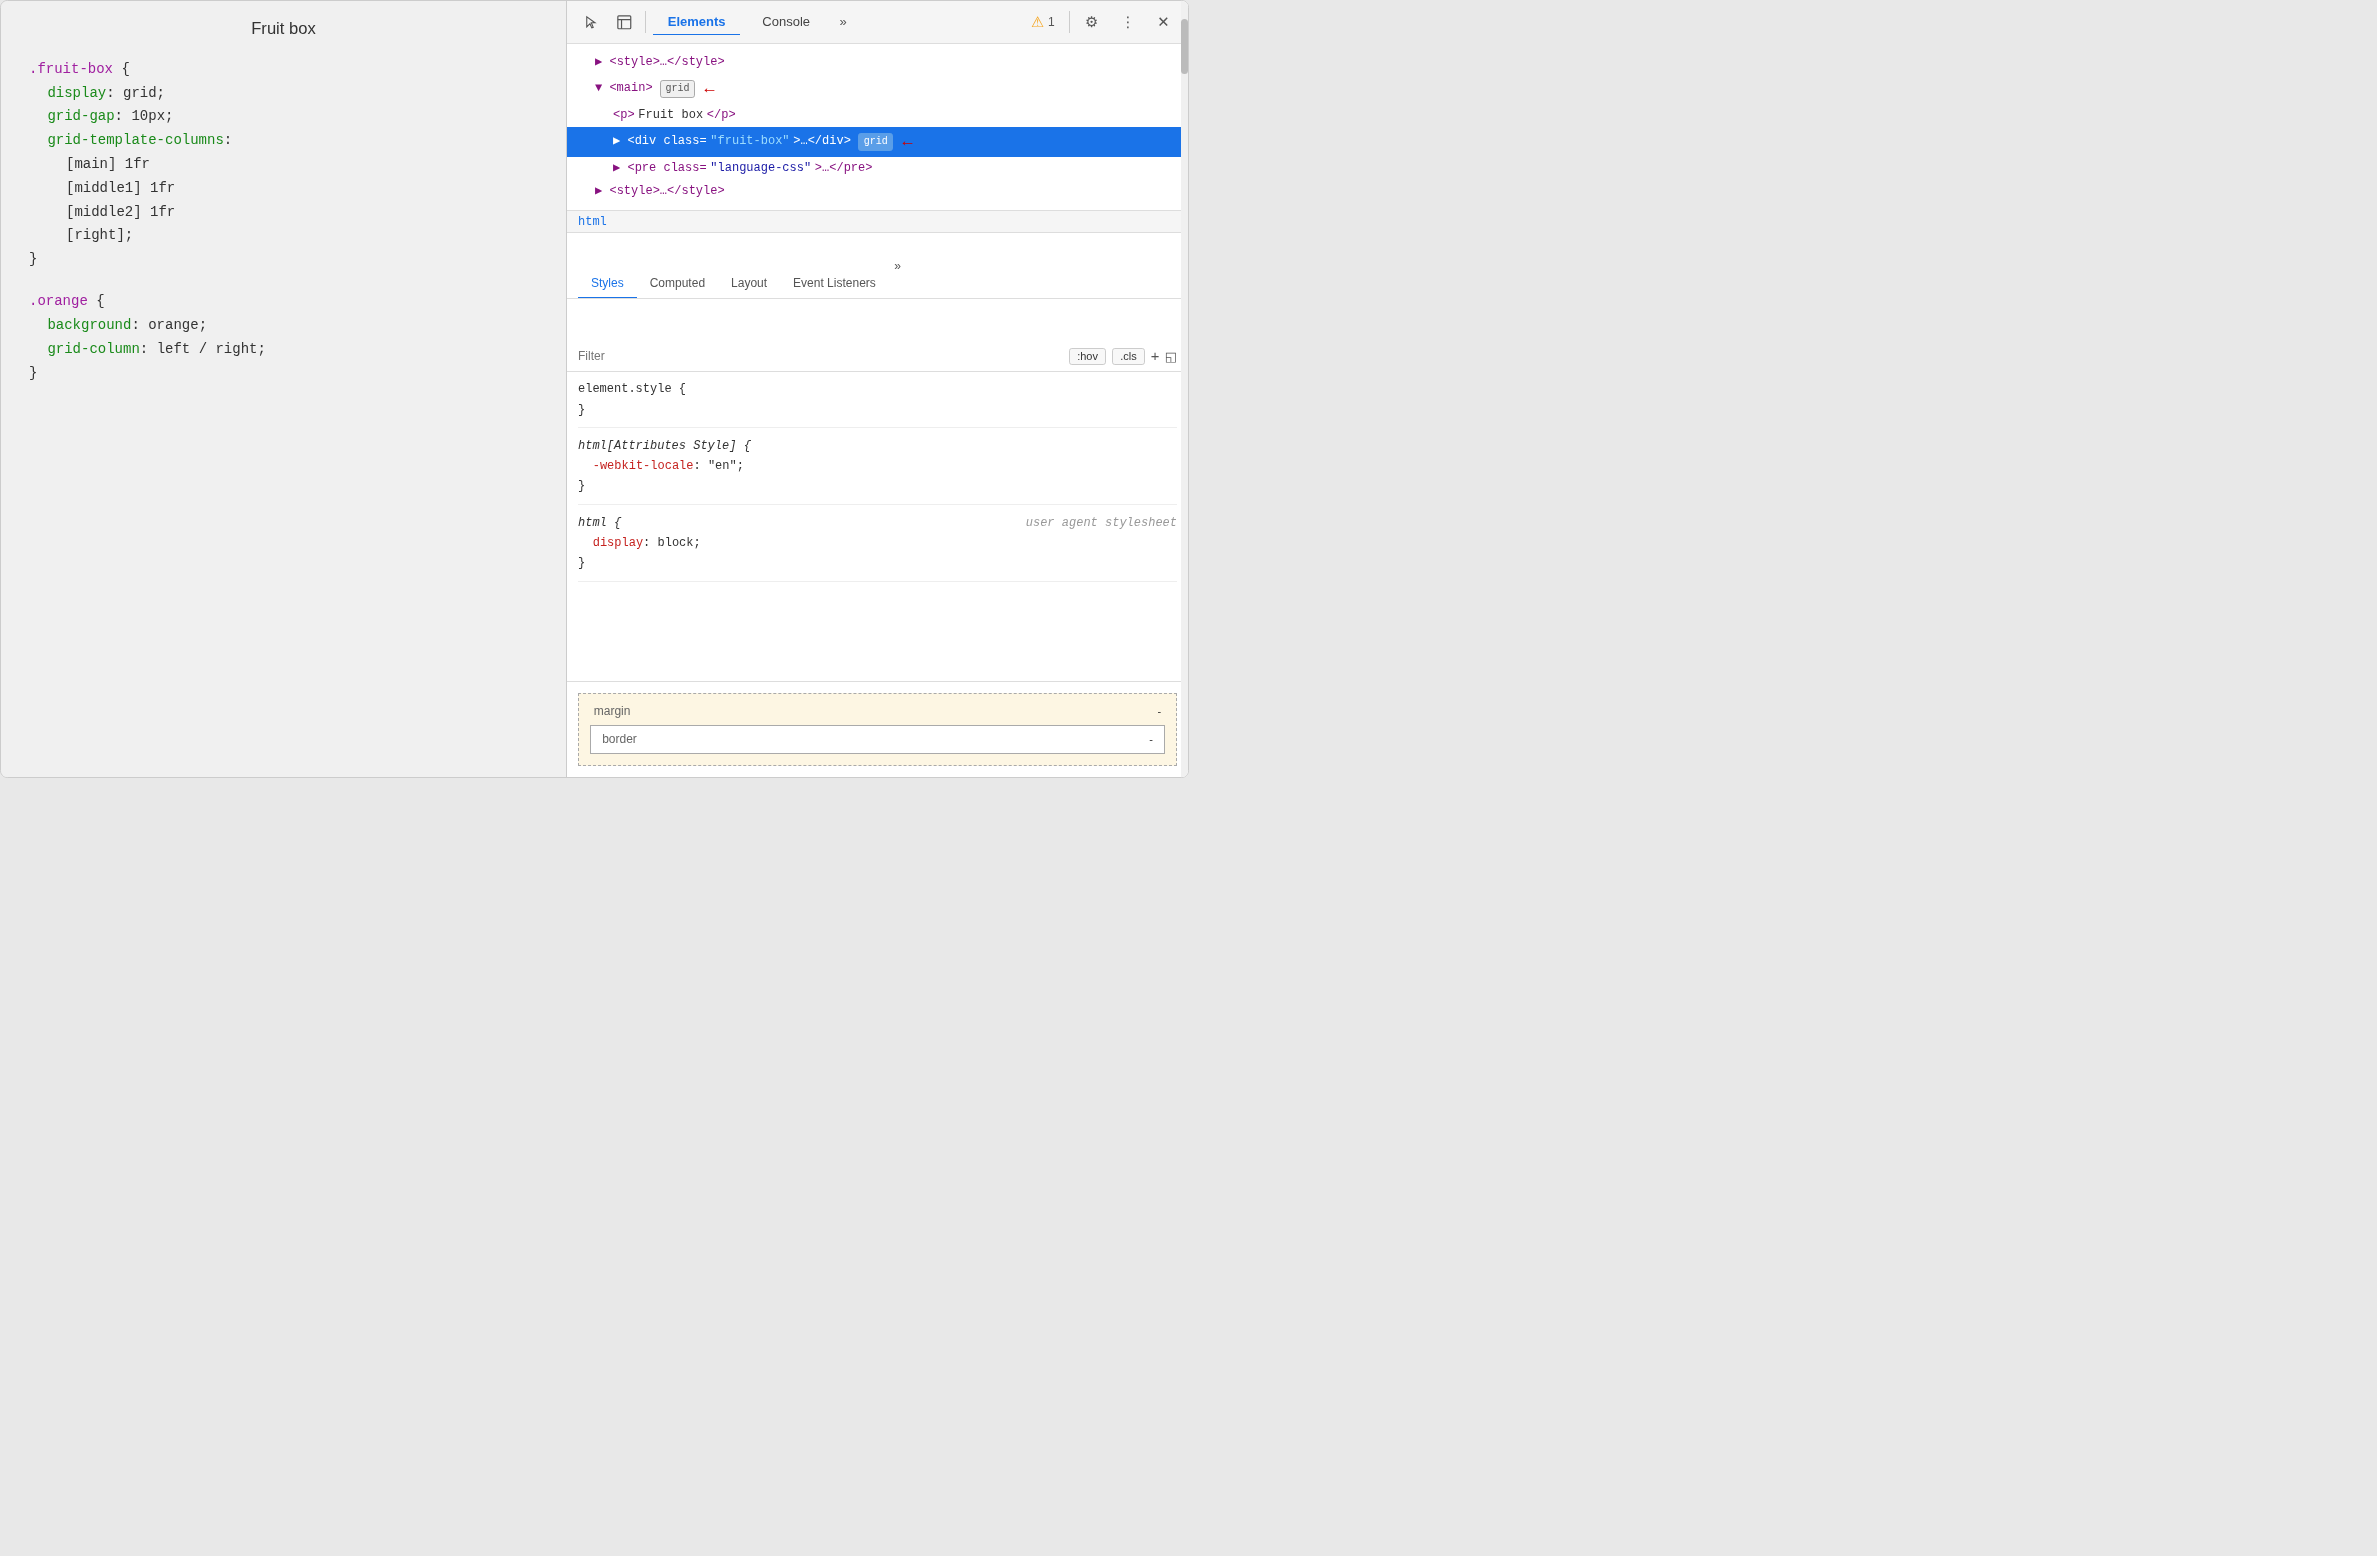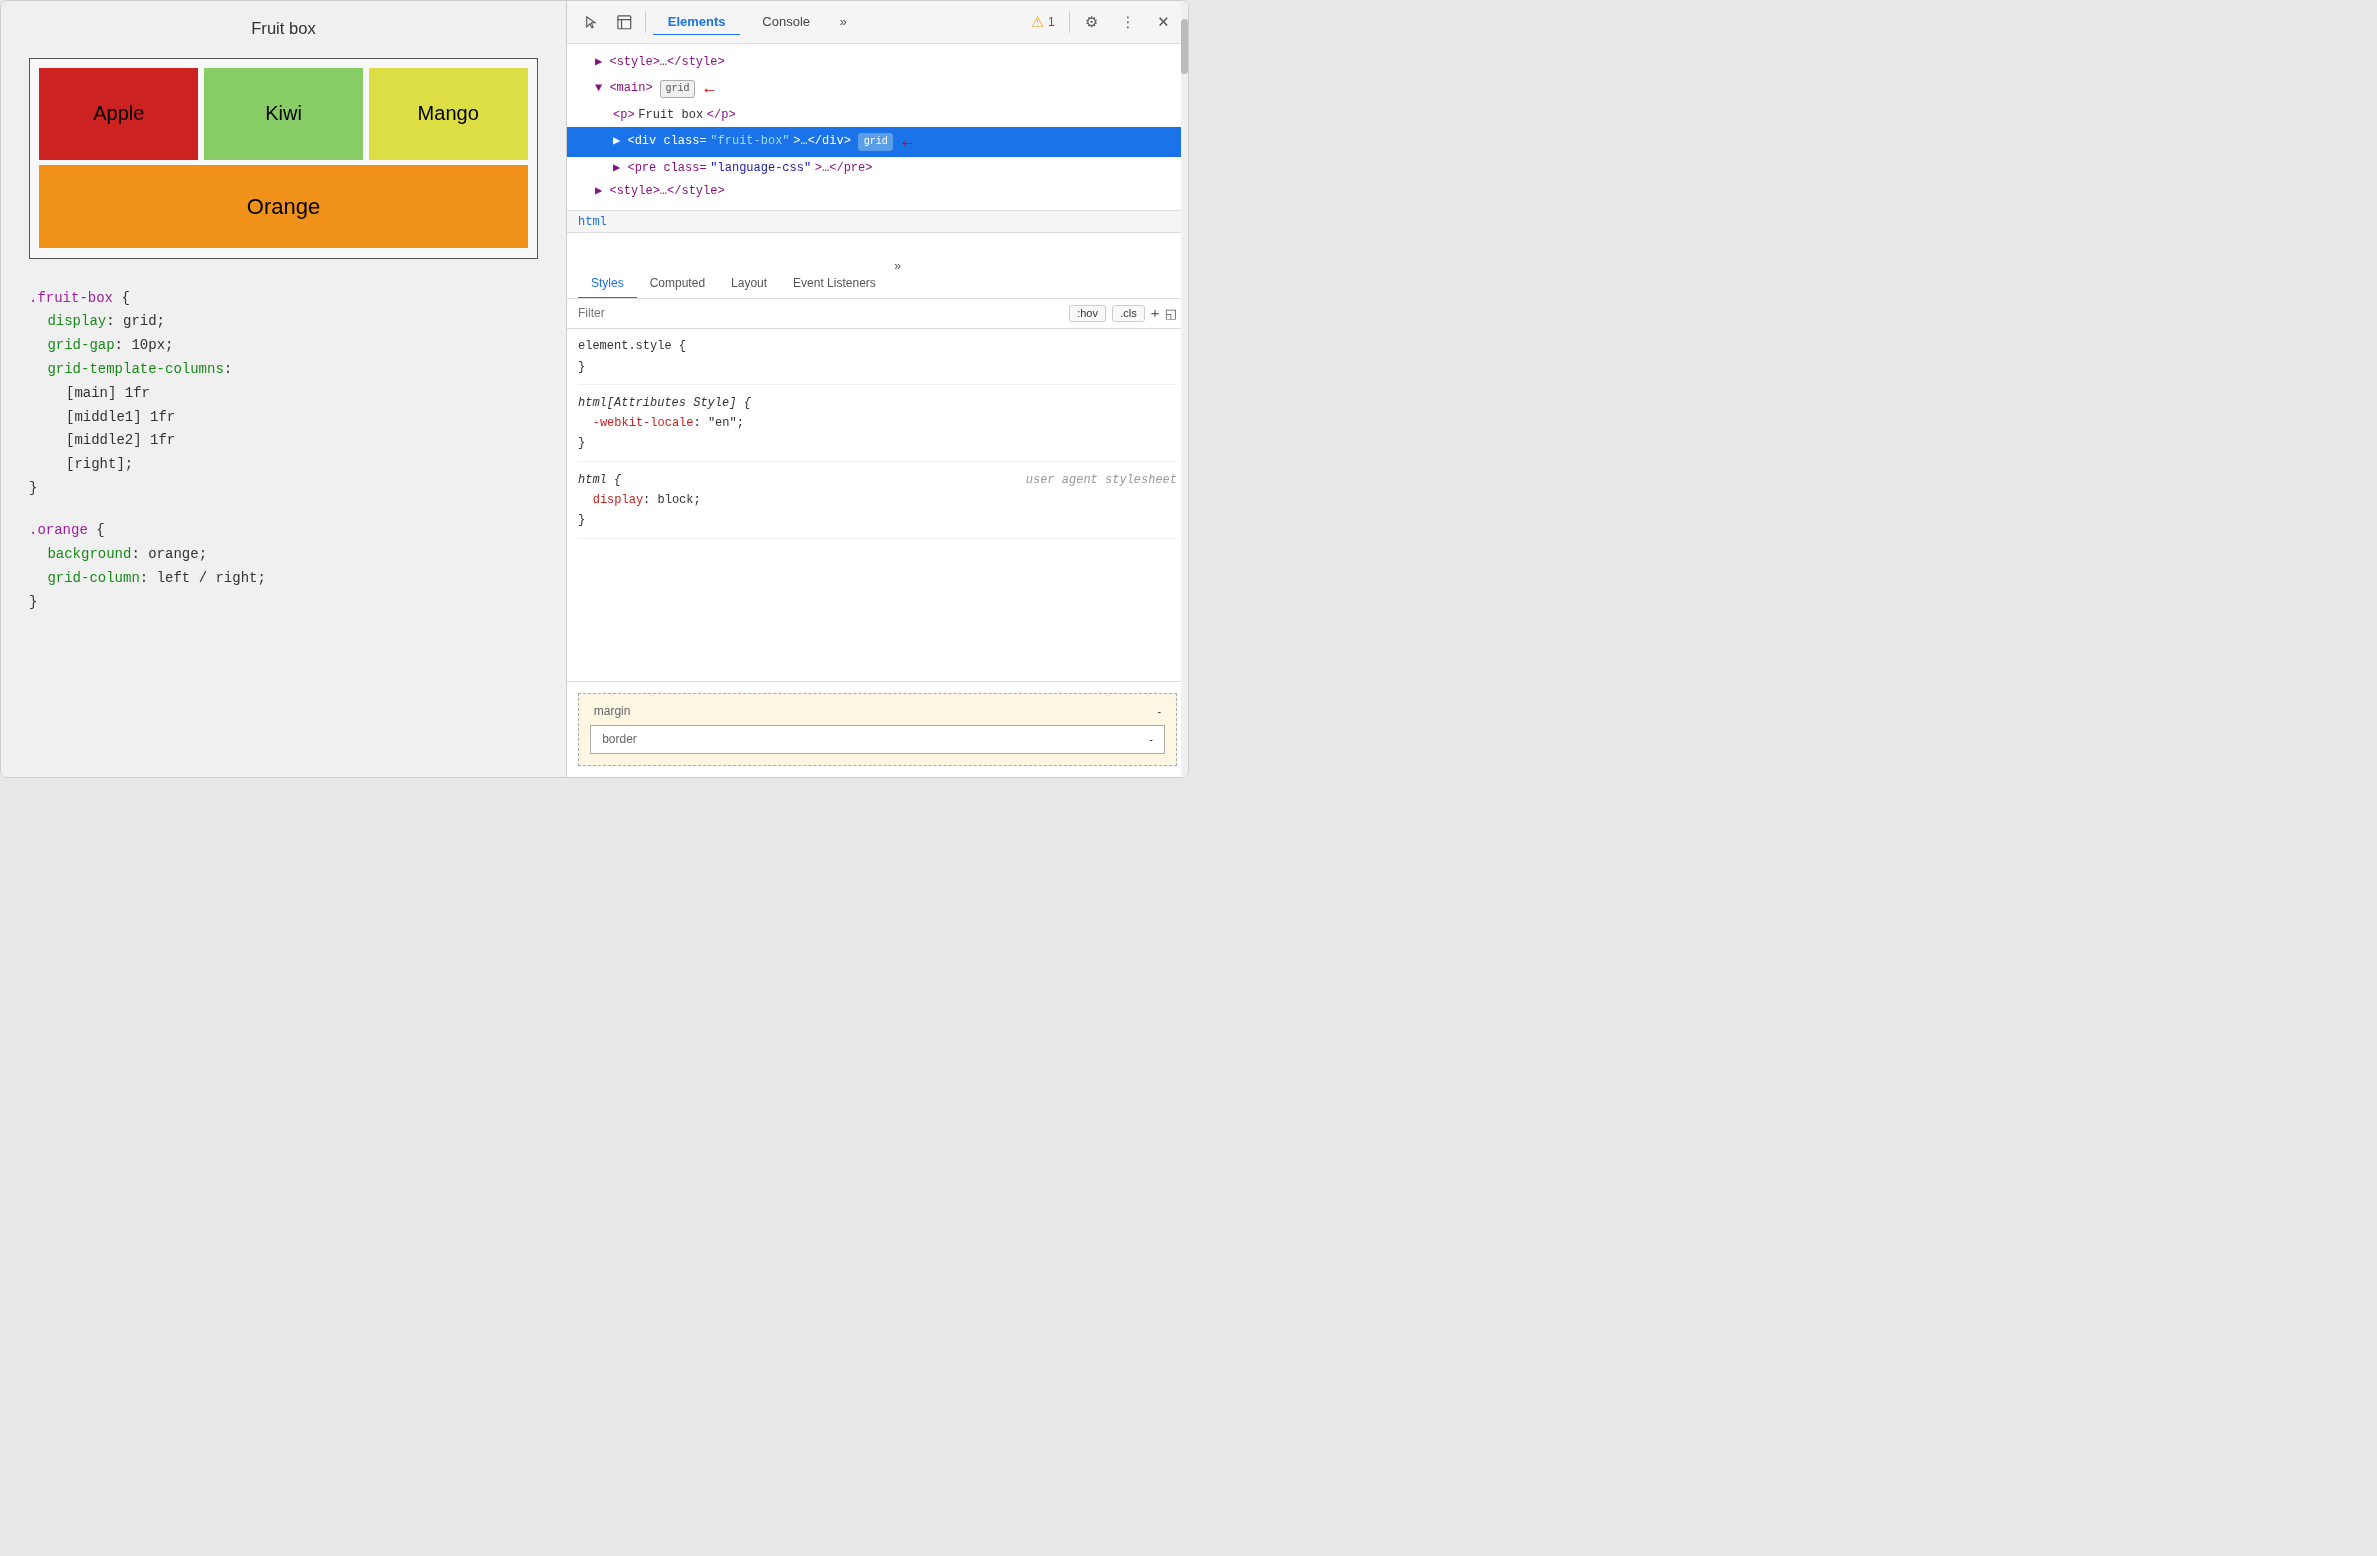--- a/index.html
+++ b/index.html
@@ -264,20 +264,21 @@
       cursor: pointer;
     }
 
     
     .filter-bar {
       display: flex;
       align-items: center;
       padding: 5.5px 11px;
       border-bottom: 0.9px solid #ddd;
       gap: 23px;
+      margin-top: 43px;
     }
 
     .filter-input {
       flex: 1;
       border: none;
       outline: none;
       font-size: 12px;
       color: #333;
       background: transparent;
     }
@@ -386,34 +387,20 @@
       position: absolute;
       top: 18.4px;
     }
   </style>
 </head>
 <body>
 
 <div class="left-panel">
   <div class="panel-title">Fruit box</div>
 
-  <div class="fruit-box-container">
-    <div class="fruit-item fruit-apple">
-      <span>Apple</span>
-    </div>
-    <div class="fruit-item fruit-kiwi">
-      <span>Kiwi</span>
-    </div>
-    <div class="fruit-item fruit-mango">
-      <span>Mango</span>
-    </div>
-    <div class="fruit-item fruit-orange">
-      <span>Orange</span>
-    </div>
-  </div>
 
   <div class="code-block">
     <div class="code-section">
       <div><span class="selector">.fruit-box</span> <span class="punctuation">{</span></div>
       <div style="padding-left:18.4px"><span class="property">display</span>: <span class="value">grid;</span></div>
       <div style="padding-left:18.4px"><span class="property">grid-gap</span>: <span class="value">10px;</span></div>
       <div style="padding-left:18.4px"><span class="property">grid-template-columns</span>:</div>
       <div style="padding-left:37px">[main] 1fr</div>
       <div style="padding-left:37px">[middle1] 1fr</div>
       <div style="padding-left:37px">[middle2] 1fr</div>

